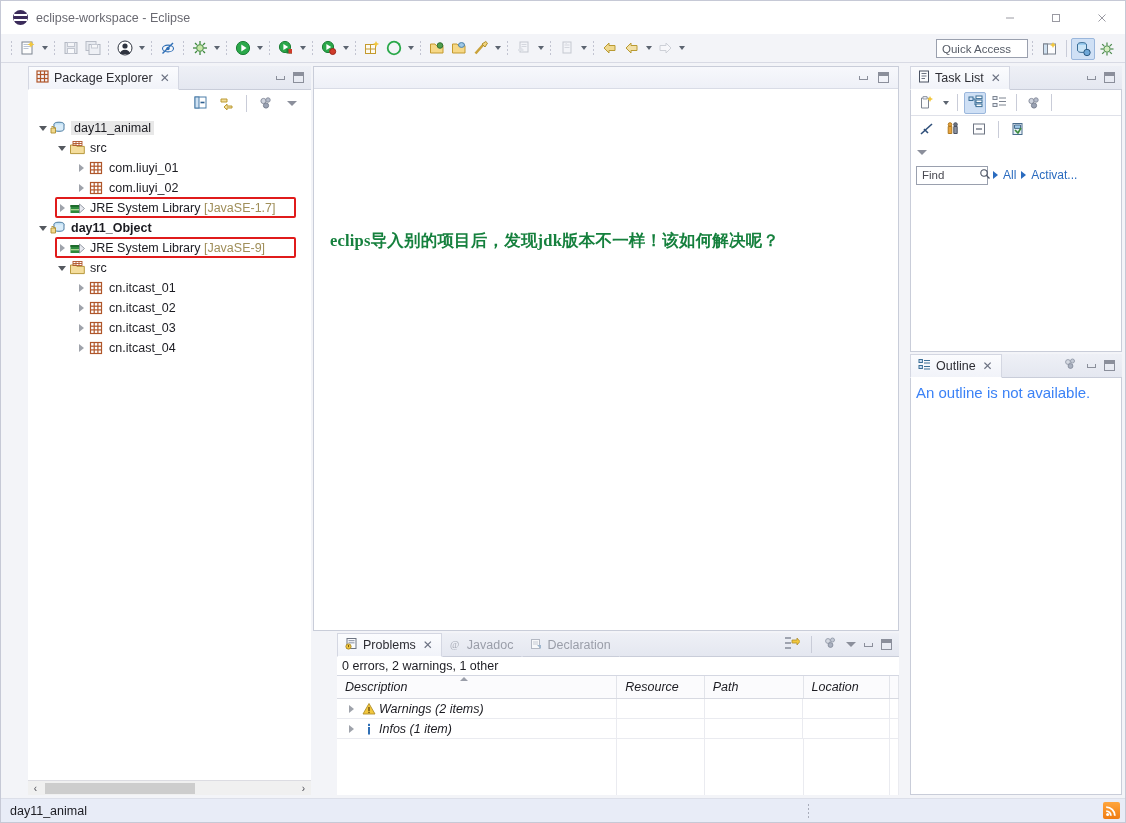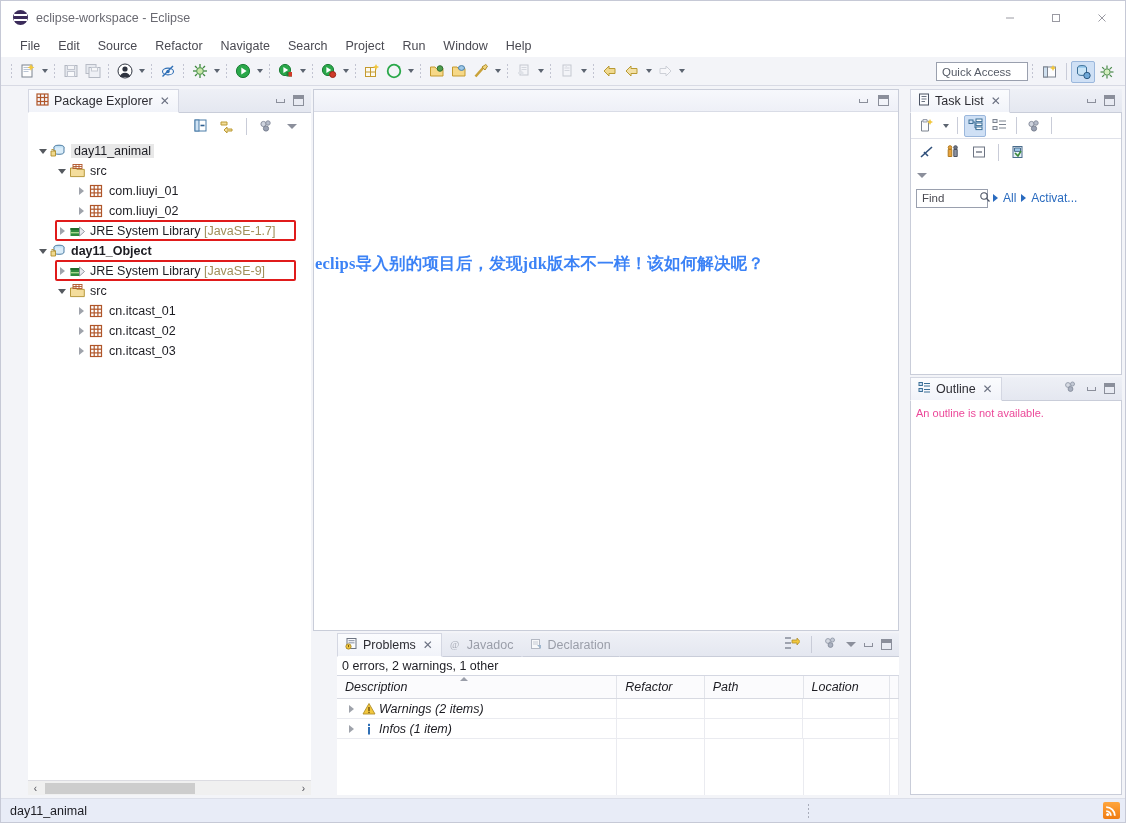--- a/index.html
+++ b/index.html
@@ -189,22 +189,22 @@
   .editor-area { flex:1; display:flex; flex-direction:column; min-height:0; border:1px solid #c9cdd9; background:#ffffff; }
   .editor-tabbar {
     height:22px; min-height:22px;
     background: linear-gradient(#f7f8fc, #eef0f7);
     border-bottom:1px solid #d9dce6;
     display:flex; align-items:center; justify-content:flex-end;
     padding-right:9px; gap:9px;
   }
   .editor-canvas { flex:1; background:#ffffff; position:relative; }
   .red-note {
-    position:absolute; left: 1px; top: 141px;
-    color:#3b82f6; font-size: 16.5px;
+    position:absolute; left: 16px; top: 141px;
+    color:#15803d; font-size: 16.5px;
     font-family: "Liberation Serif", serif;
     font-weight: 700;
     letter-spacing: 0.2px;
     white-space: nowrap;
   }
 
   
   .problems { height: 162px; min-height:162px; display:flex; flex-direction:column; background:#ffffff; }
   .prob-tabs { height:24px; min-height:24px; display:flex; align-items:stretch; background:linear-gradient(#eef0f6,#e4e7f0); }
   .prob-summary { height:19px; min-height:19px; display:flex; align-items:center; padding-left:5px; font-size:12.5px; color:#1c1c22; border-bottom:1px solid #d4d7e2; background:#ffffff; }
@@ -239,21 +239,21 @@
   .find-box {
     width: 72px; height:19px; border:1px solid #9aa0ae; background:#ffffff;
     display:flex; align-items:center; justify-content:space-between;
     padding:0 3px 0 5px; font-size:11.5px; color:#4a4a52;gap:35px;
   }
   .tl-link { color:#2a6bbf; font-size:12px; white-space:nowrap; }
   .tri-r { width:0;height:0;border-top:4px solid transparent;border-bottom:4px solid transparent;border-left:5px solid #2a6bbf; flex:none; }
   .tl-body { flex:1; background:#ffffff; }
 
   .outline { flex:1; display:flex; flex-direction:column; min-height:0; border:1px solid #c9cdd9; border-top:none; background:#ffffff; }
-  .outline-text { padding:6px 5px 0 5px; font-size:11px; color:#ec4899; }
+  .outline-text { padding:6px 5px 0 5px; font-size:15px; color:#3b82f6; }
 
   
   .statusbar {
     height:24px; min-height:24px;
     background:#e8ecf7;
     display:flex; align-items:center;
     padding-left:9px; position:relative;
     border-top:1px solid #dcdfe9;
   }
   .status-text { font-size:12.5px; color:#1c1c22; }
@@ -291,32 +291,20 @@
       </div>
       <div class="wc">
         <svg width="12" height="12" viewBox="0 0 12 12">
             <line x1="2.5" y1="2.5" x2="9.5" y2="9.5" stroke="#9a9aa2" stroke-width="1"></line>
             <line x1="9.5" y1="2.5" x2="2.5" y2="9.5" stroke="#9a9aa2" stroke-width="1"></line>
           </svg>
       </div>
     </div>
   </div>
 
-  <div class="menubar">
-    <div class="menu-item">File</div>
-    <div class="menu-item">Edit</div>
-    <div class="menu-item">Source</div>
-    <div class="menu-item">Refactor</div>
-    <div class="menu-item">Navigate</div>
-    <div class="menu-item">Search</div>
-    <div class="menu-item">Project</div>
-    <div class="menu-item">Run</div>
-    <div class="menu-item">Window</div>
-    <div class="menu-item">Help</div>
-  </div>
 
   <div class="toolbar">
     <div class="tb-grip"></div>
 
     <div class="tb-btn">
       <svg width="16" height="16" viewBox="0 0 16 16">
         <rect x="2" y="2" width="10" height="12" fill="#fdfdfd" stroke="#7d8490" stroke-width="1"></rect>
         <rect x="3.5" y="4" width="7" height="1" fill="#b9c4d4"></rect>
         <rect x="3.5" y="6" width="7" height="1" fill="#b9c4d4"></rect>
         <rect x="3.5" y="8" width="5" height="1" fill="#b9c4d4"></rect>
@@ -688,20 +676,31 @@
               <div class="twist right"></div>
               <div class="ticon"><svg width="17" height="16" viewBox="0 0 17 16">
                   <rect x="2.5" y="2.5" width="11" height="11" fill="none" stroke="#b0562a" stroke-width="1.2"></rect>
                   <line x1="6.2" y1="2.5" x2="6.2" y2="13.5" stroke="#b0562a" stroke-width="1.2"></line>
                   <line x1="9.9" y1="2.5" x2="9.9" y2="13.5" stroke="#b0562a" stroke-width="1.2"></line>
                   <line x1="2.5" y1="6.2" x2="13.5" y2="6.2" stroke="#b0562a" stroke-width="1.2"></line>
                   <line x1="2.5" y1="9.9" x2="13.5" y2="9.9" stroke="#b0562a" stroke-width="1.2"></line>
                 </svg></div>
               <div class="tlabel">cn.itcast_03</div>
             </div>
+            <div class="trow" style="padding-left: 46px;">
+              <div class="twist right"></div>
+              <div class="ticon"><svg width="17" height="16" viewBox="0 0 17 16">
+                  <rect x="2.5" y="2.5" width="11" height="11" fill="none" stroke="#b0562a" stroke-width="1.2"></rect>
+                  <line x1="6.2" y1="2.5" x2="6.2" y2="13.5" stroke="#b0562a" stroke-width="1.2"></line>
+                  <line x1="9.9" y1="2.5" x2="9.9" y2="13.5" stroke="#b0562a" stroke-width="1.2"></line>
+                  <line x1="2.5" y1="6.2" x2="13.5" y2="6.2" stroke="#b0562a" stroke-width="1.2"></line>
+                  <line x1="2.5" y1="9.9" x2="13.5" y2="9.9" stroke="#b0562a" stroke-width="1.2"></line>
+                </svg></div>
+              <div class="tlabel">cn.itcast_04</div>
+            </div>
           </div>
       <div class="redbox" style="left: 27px; top: 81px; width: 241px; height: 21px;"></div>
           <div class="redbox" style="left: 27px; top: 121px; width: 241px; height: 21px;"></div>
         </div>
 
       <div class="pe-scroll-h">
         <div class="sh-arrow">‹</div>
         <div class="sh-track">
           <div class="sh-thumb"></div>
         </div>
@@ -777,21 +776,21 @@
             <div class="ctrl-min"></div>
             <div class="ctrl-max"></div>
           </div>
         </div>
 
         <div class="prob-summary">0 errors, 2 warnings, 1 other</div>
 
         <div class="prob-table">
           <div class="pt-head" id="pt-head">
               <div class="pt-col" style="width: 296px;">Description<div class="sort-caret"></div></div>
-              <div class="pt-col" style="width: 92px;">Refactor</div>
+              <div class="pt-col" style="width: 92px;">Resource</div>
               <div class="pt-col" style="width: 104px;">Path</div>
               <div class="pt-col" style="width: 91px;">Location</div>
               <div class="pt-col" style="width: auto; flex: 1 1 0%; text-align: right;">Type</div>
             </div>
           <div class="pt-rows" id="pt-rows">
               <div class="pt-row">
                 <div class="pt-cell desc" style="width: 296px;">
                   <div class="twist right"></div>
                   <span style="display: flex; width: 16px; justify-content: center;">
                     <svg width="14" height="14" viewBox="0 0 14 14">

